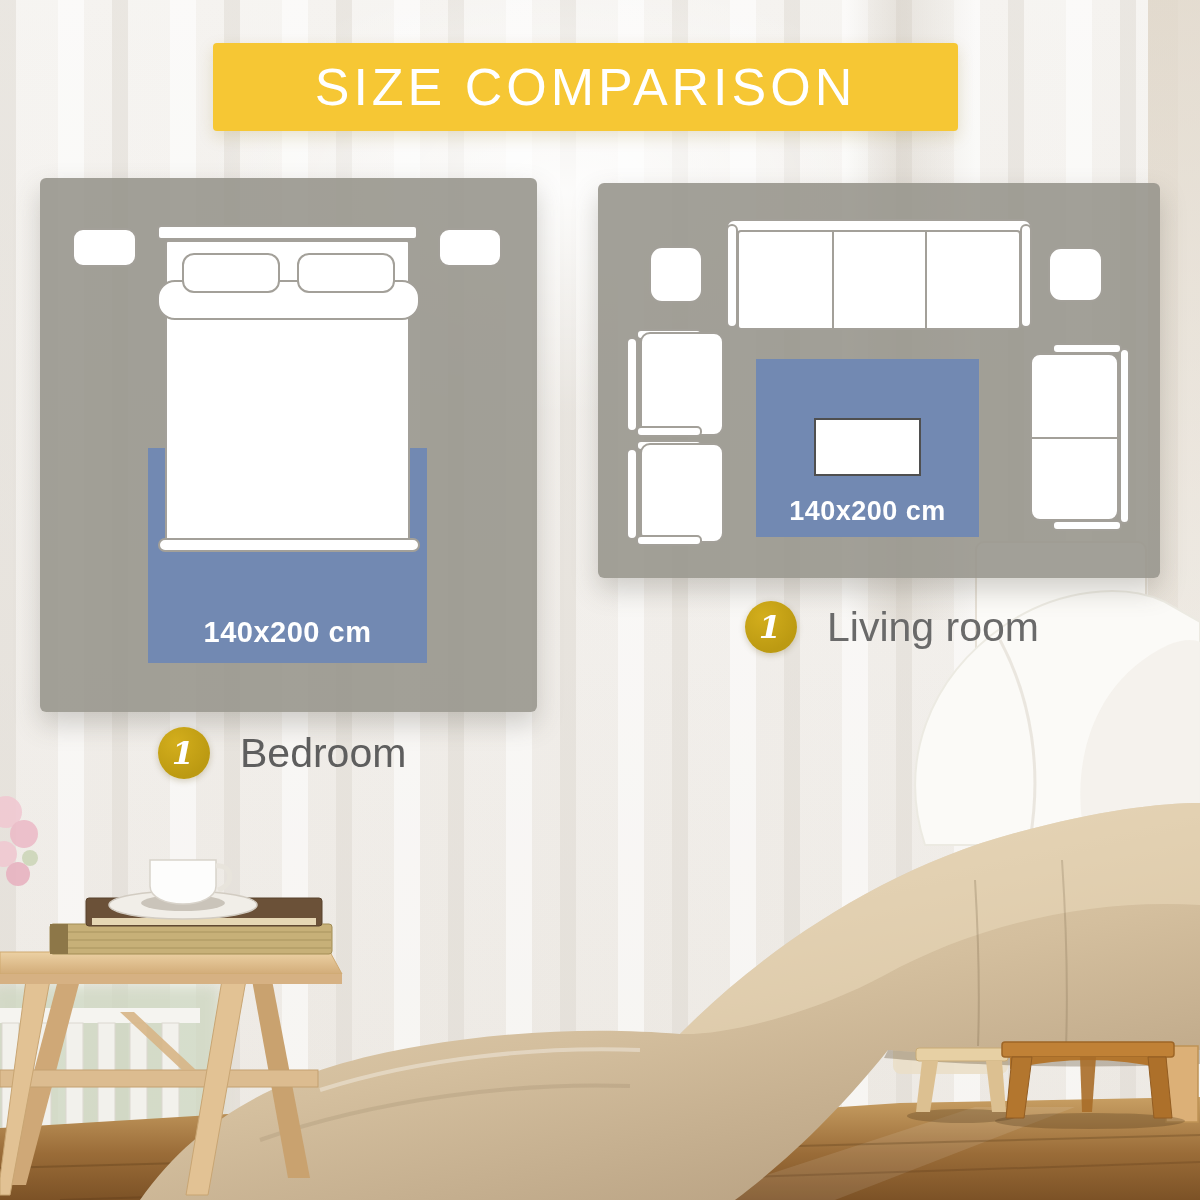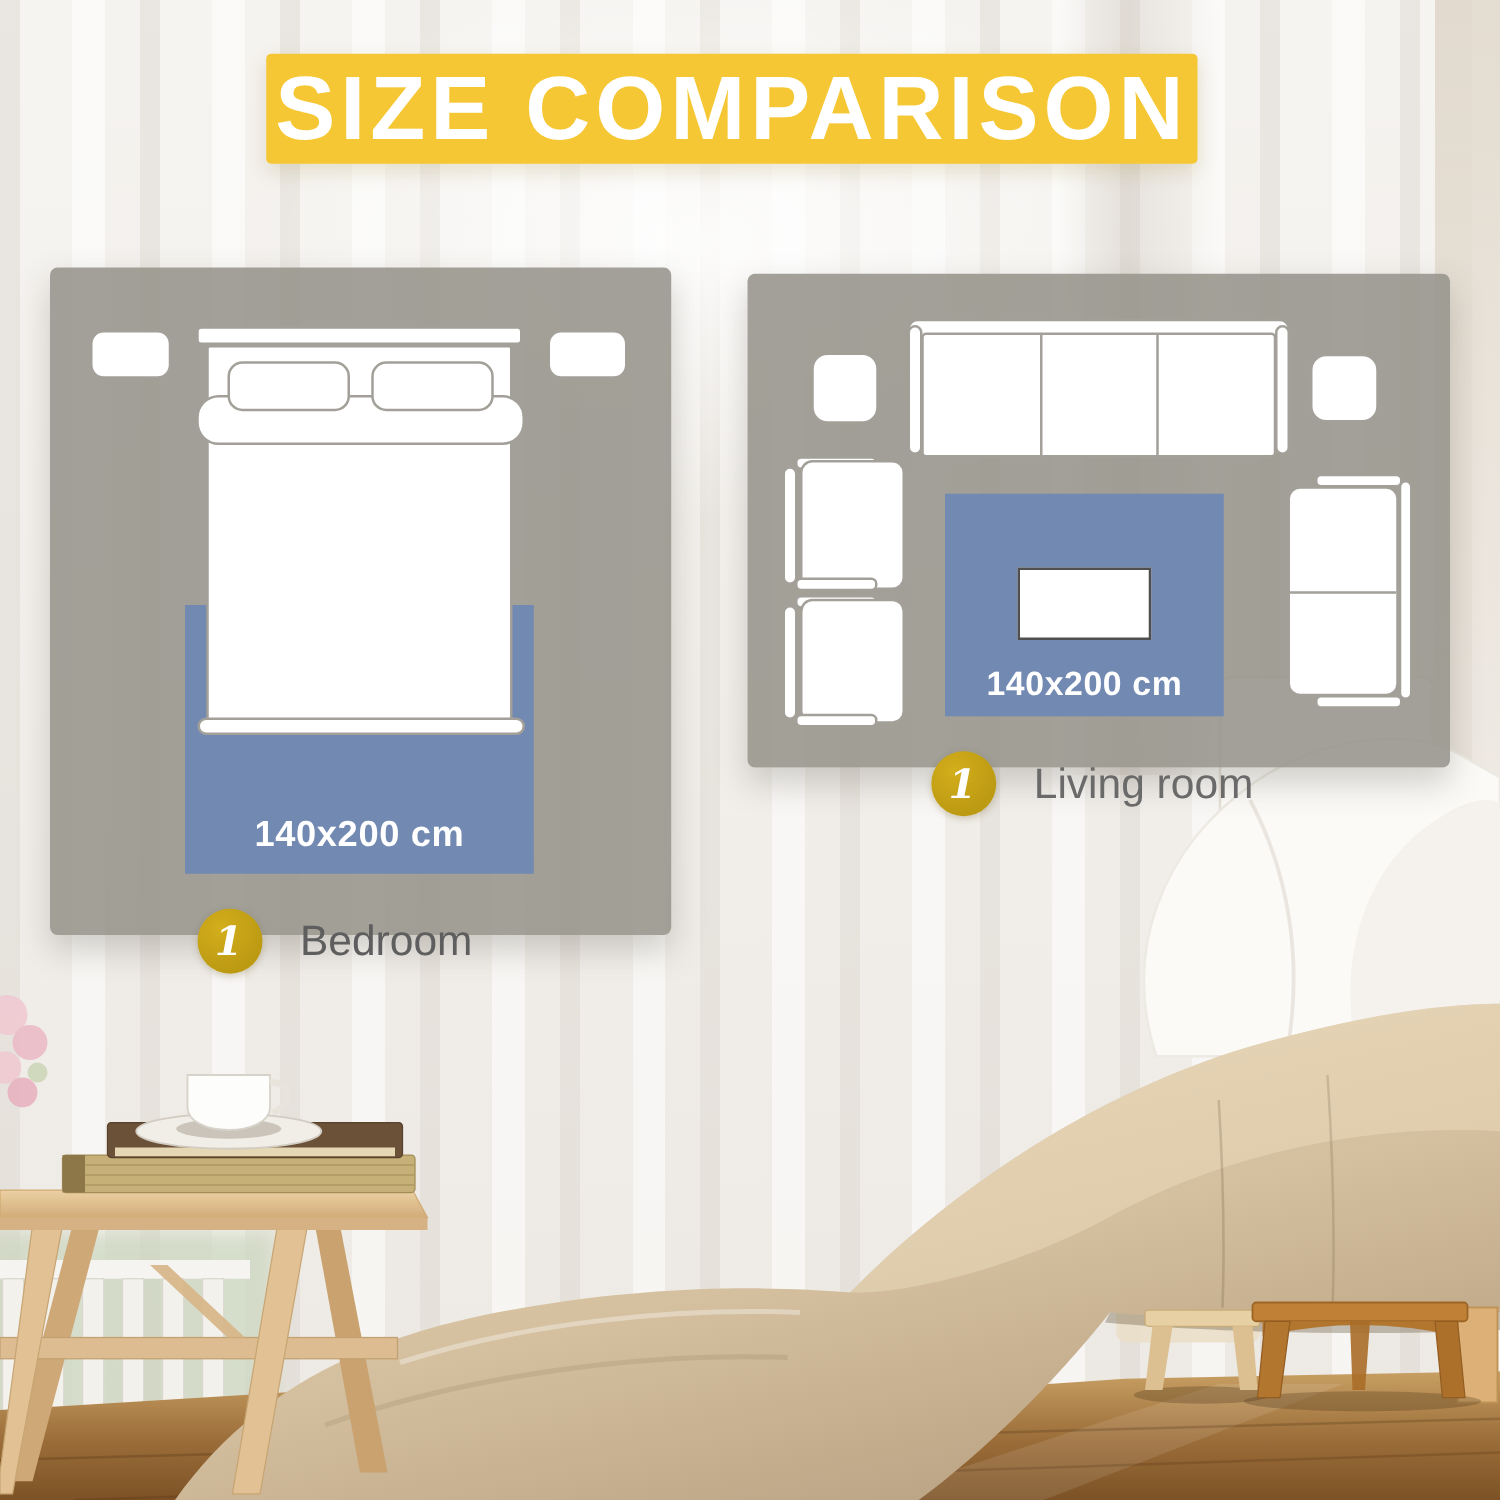--- a/index.html
+++ b/index.html
@@ -29,27 +29,26 @@
   }
   .photo-svg{position:absolute;inset:0;}
   
   .banner{
     position:absolute;left:213px;top:43px;width:745px;height:88px;
     background:var(--banner-yellow,#F6C734);border-radius:4px;
     display:flex;align-items:center;justify-content:center;
     box-shadow:0 6px 16px rgba(150,120,30,0.18);
   }
   .banner span{
-    color:#ffffff;font-size:72px;font-weight:700;letter-spacing:4px;white-space:nowrap;
+    color:#ffffff;font-size:52px;font-weight:400;letter-spacing:4px;white-space:nowrap;
   }
   
   .panel{
     position:absolute;background:rgba(152,150,141,0.90);border-radius:6px;
     box-shadow:0 12px 26px rgba(85,80,68,0.25);
-    margin-top:36px;
   }
   .panel-bedroom{left:40px;top:178px;width:497px;height:534px;}
   .panel-living{left:598px;top:183px;width:562px;height:395px;}
   .furn{position:absolute;background:#ffffff;border:2px solid #a3a099;border-radius:10px;box-sizing:border-box;}
   .rug{position:absolute;background:var(--rug-blue,#7289B2);display:flex;align-items:flex-end;justify-content:center;}
   .rug-label{color:#ffffff;font-weight:700;letter-spacing:0.5px;white-space:nowrap;}
   
   .ns-l{left:32px;top:50px;width:65px;height:39px;border-radius:11px;}
   .ns-r{left:398px;top:50px;width:64px;height:39px;border-radius:11px;}
   .headboard{left:117px;top:47px;width:261px;height:15px;border-radius:4px;}
@@ -94,21 +93,21 @@
   .marker{
     width:52px;height:52px;border-radius:50%;
     background:radial-gradient(circle at 35% 30%, #d3ae1c, var(--marker-gold,#BC9A12) 70%);
     display:flex;align-items:center;justify-content:center;
     box-shadow:0 2px 6px rgba(100,80,10,0.25);
   }
   .marker span{
     font-family:"DejaVu Serif",serif;font-style:italic;font-weight:700;
     color:#ffffff;font-size:32px;line-height:1;transform:translateX(-1px);
   }
-  .room-label{font-size:34px;margin-left:30px;white-space:nowrap;}
+  .room-label{font-size:41px;margin-left:30px;white-space:nowrap;}
   .row-bedroom .room-label{color:var(--bedroom-label,#5E5E5E);text-align:center;}
   .row-living .room-label{color:var(--living-label,#6A6A6A);}
 </style>
 </head>
 <body>
 
 <div class="canvas">
 
   <div class="curtain-stripes"></div>
   <div class="curtain-col-mid"></div>

